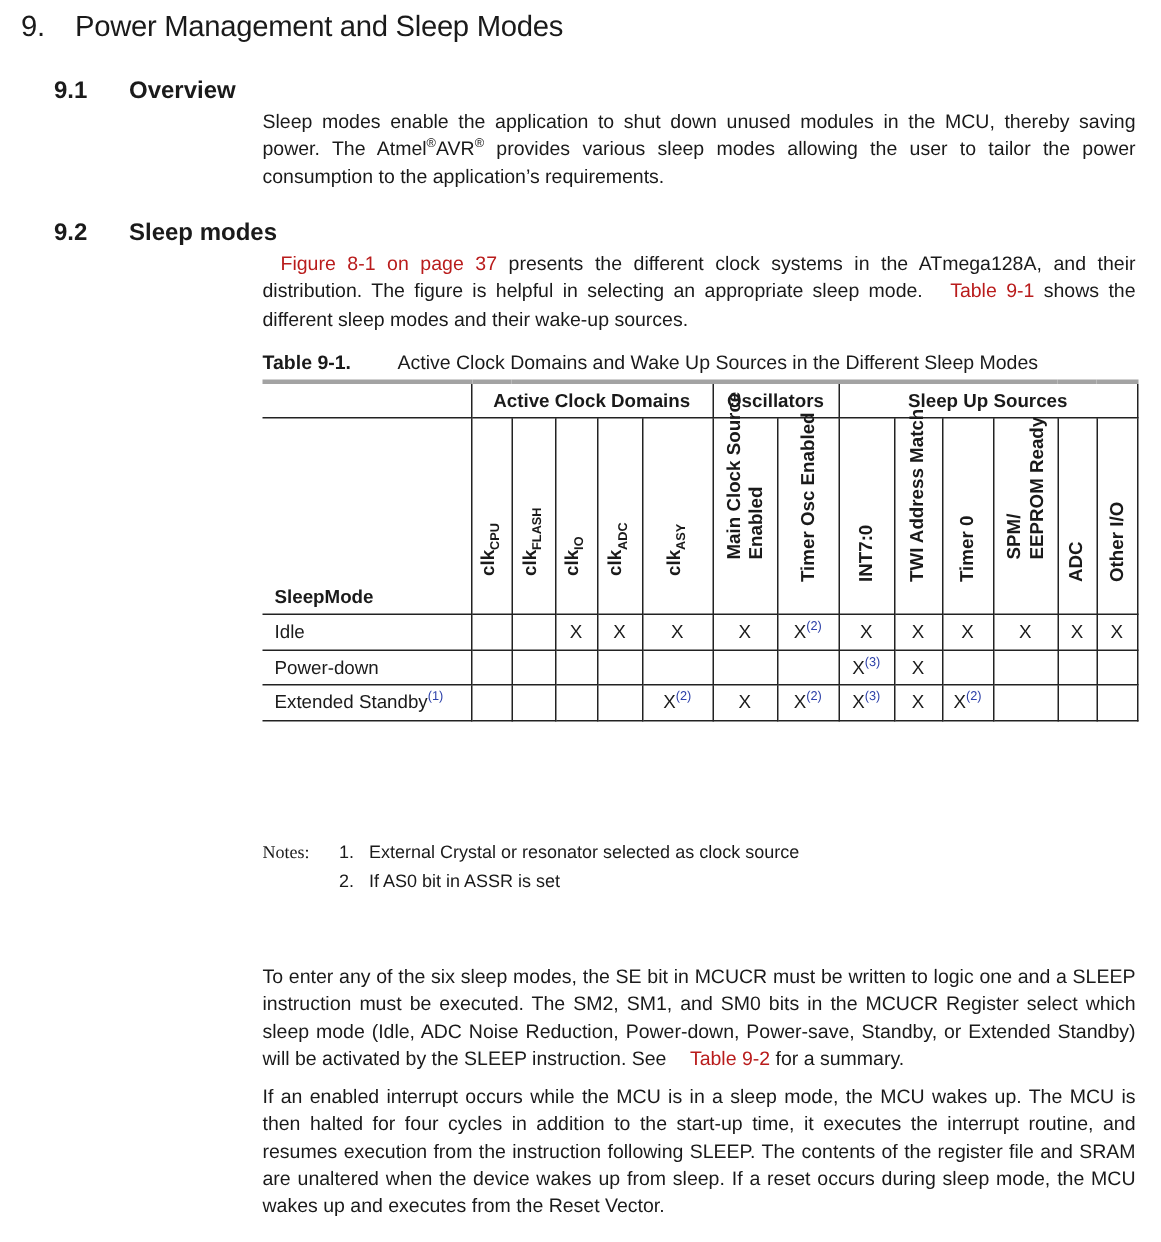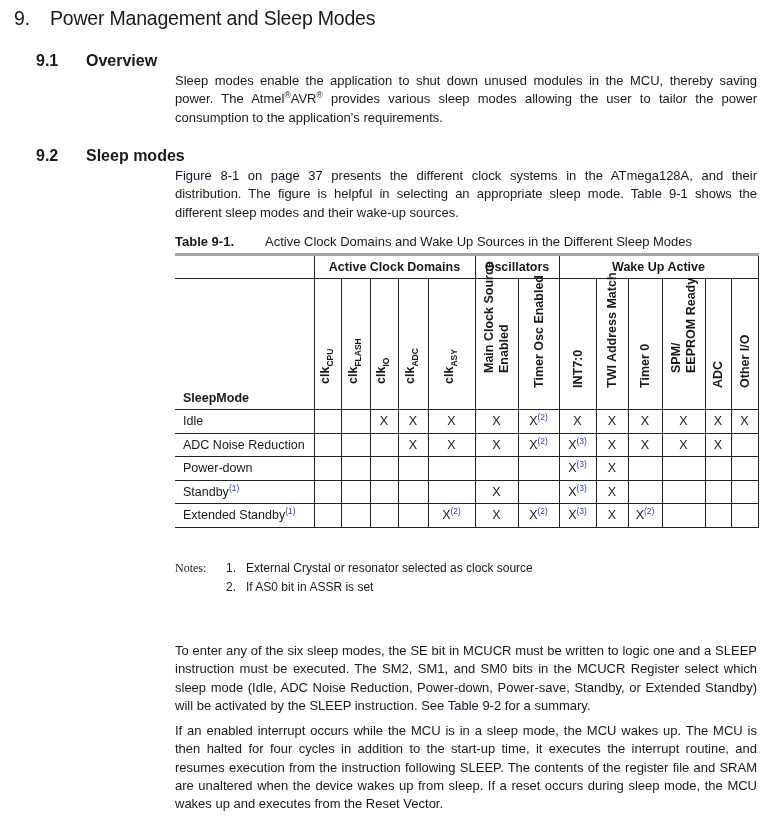--- a/index.html
+++ b/index.html
@@ -3,21 +3,21 @@
 <meta charset="utf-8">
 <style>
   html, body { margin:0; padding:0; background:#ffffff; }
   body { width:774px; height:828px; position:relative; overflow:hidden;
          font-family:"Liberation Sans", sans-serif; color:#1a1a1a; }
   .h1 { position:absolute; left:14px; top:7px; font-size:19.5px; font-weight:normal; letter-spacing:-0.2px; }
   .h1 .num { display:inline-block; width:36px; }
   .h2 { position:absolute; left:14px; font-size:16px; font-weight:bold;margin-left:22px; }
   .h2 .num { display:inline-block; width:50px; }
   .para { position:absolute; left:175px; width:582px; font-size:13px; line-height:18.3px; text-align:justify; }
-  .link { color:#0f172a; }
+  .link { color:#b91c1c;margin-left:12px; }
   sup { font-size:8.5px; line-height:0; }
   .caption { position:absolute; left:175px; top:234px; font-size:13px; }
   .caption b { display:inline-block; width:90px; }
   table.t { position:absolute; left:175px; top:253px; border-collapse:collapse; font-size:12.5px; }
   table.t td, table.t th { border:1px solid #222; padding:0; text-align:center; }
   table.t tr.top th { border-top:3px solid #a3a3a3; height:22px; font-weight:bold; font-size:12.5px; }
   table.t th.mode { text-align:left; vertical-align:bottom; padding:0 0 4px 8px; }
   th.rot { height:130px; vertical-align:bottom; position:relative; }
   th.rot .v { position:absolute; left:50%; bottom:6px; transform-origin:0 0; transform:rotate(-90deg) translate(0,-50%);
               white-space:nowrap; font-weight:bold; font-size:12.5px; text-align:left; line-height:15px; }
@@ -70,21 +70,21 @@
       <col style="width:34px">
       <col style="width:43px">
       <col style="width:26px">
       <col style="width:27px">
   </colgroup>
   <thead>
     <tr class="top">
       <th style="border-left:none;"></th>
       <th colspan="5">Active Clock Domains</th>
       <th colspan="2">Oscillators</th>
-      <th colspan="6">Wake Up Active</th>
+      <th colspan="6">Sleep Up Sources</th>
     </tr>
     <tr id="colHeaderRow">
       <th class="mode" style="border-left:none;">SleepMode</th>
     <th class="rot">
           <div class="v"><span>clk</span><sub style="font-size: 8.5px;">CPU</sub></div>
         </th>
         <th class="rot">
           <div class="v"><span>clk</span><sub style="font-size: 8.5px;">FLASH</sub></div>
         </th>
         <th class="rot">
@@ -151,59 +151,27 @@
         <td class="x">X</td>
         <td class="x">X<sup>(2)</sup></td>
         <td class="x">X</td>
         <td class="x">X</td>
         <td class="x">X</td>
         <td class="x">X</td>
         <td class="x">X</td>
         <td class="x">X</td>
       </tr>
       <tr>
-        <td class="mode" style="border-left: none;"><span>ADC Noise Reduction</span></td>
-        <td class="x"></td>
-        <td class="x"></td>
-        <td class="x"></td>
-        <td class="x">X</td>
-        <td class="x">X</td>
-        <td class="x">X</td>
-        <td class="x">X<sup>(2)</sup></td>
-        <td class="x">X<sup>(3)</sup></td>
-        <td class="x">X</td>
-        <td class="x">X</td>
-        <td class="x">X</td>
-        <td class="x">X</td>
-        <td class="x"></td>
-      </tr>
-      <tr>
         <td class="mode" style="border-left: none;"><span>Power-down</span></td>
         <td class="x"></td>
         <td class="x"></td>
         <td class="x"></td>
         <td class="x"></td>
         <td class="x"></td>
         <td class="x"></td>
-        <td class="x"></td>
-        <td class="x">X<sup>(3)</sup></td>
-        <td class="x">X</td>
-        <td class="x"></td>
-        <td class="x"></td>
-        <td class="x"></td>
-        <td class="x"></td>
-      </tr>
-      <tr>
-        <td class="mode" style="border-left: none;"><span>Standby</span><sup style="color: rgb(43, 63, 168);">(1)</sup></td>
-        <td class="x"></td>
-        <td class="x"></td>
-        <td class="x"></td>
-        <td class="x"></td>
-        <td class="x"></td>
-        <td class="x">X</td>
         <td class="x"></td>
         <td class="x">X<sup>(3)</sup></td>
         <td class="x">X</td>
         <td class="x"></td>
         <td class="x"></td>
         <td class="x"></td>
         <td class="x"></td>
       </tr>
       <tr>
         <td class="mode" style="border-left: none;"><span>Extended Standby</span><sup style="color: rgb(43, 63, 168);">(1)</sup></td>

